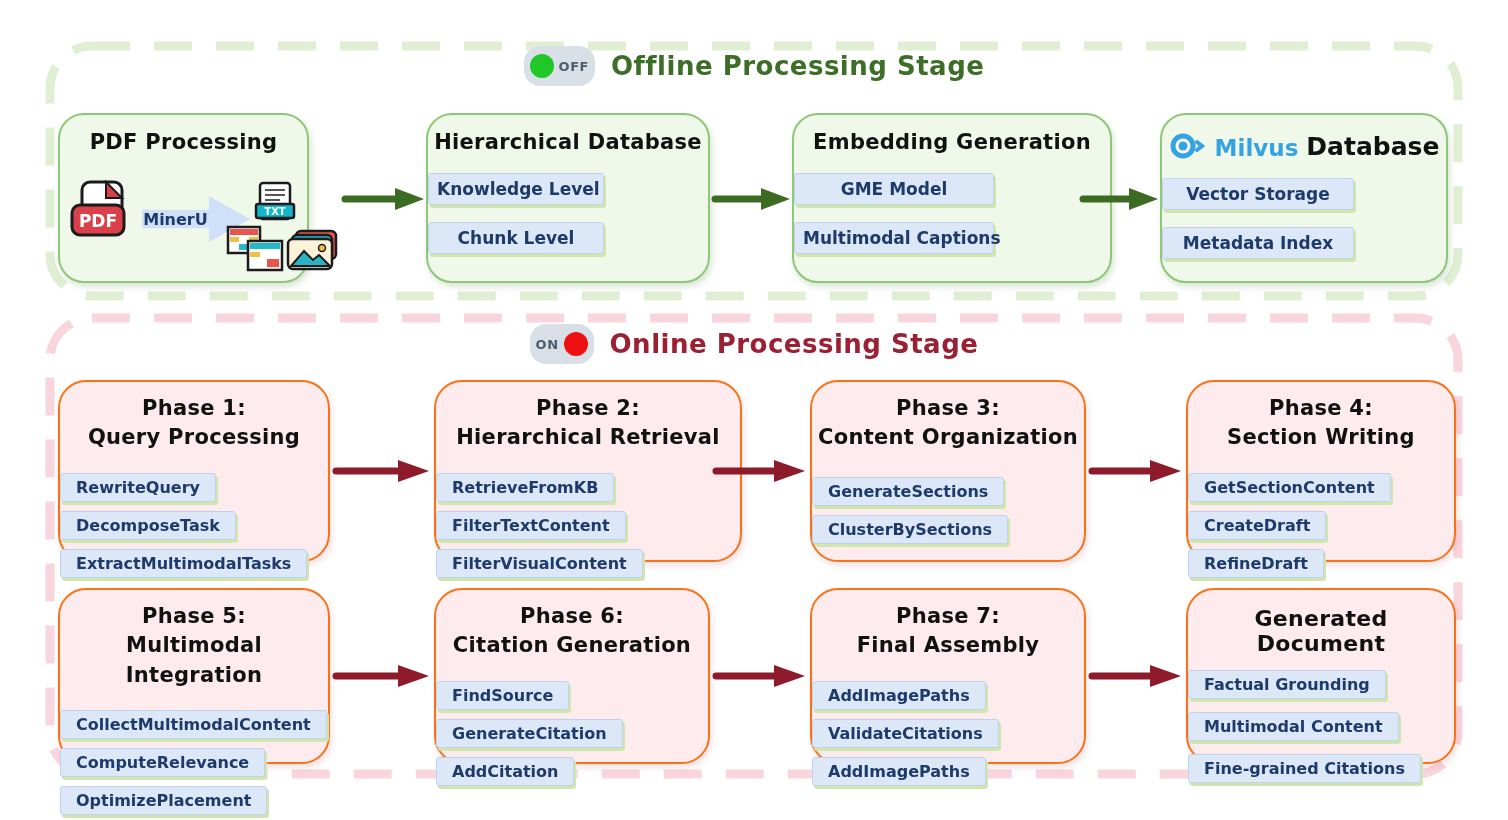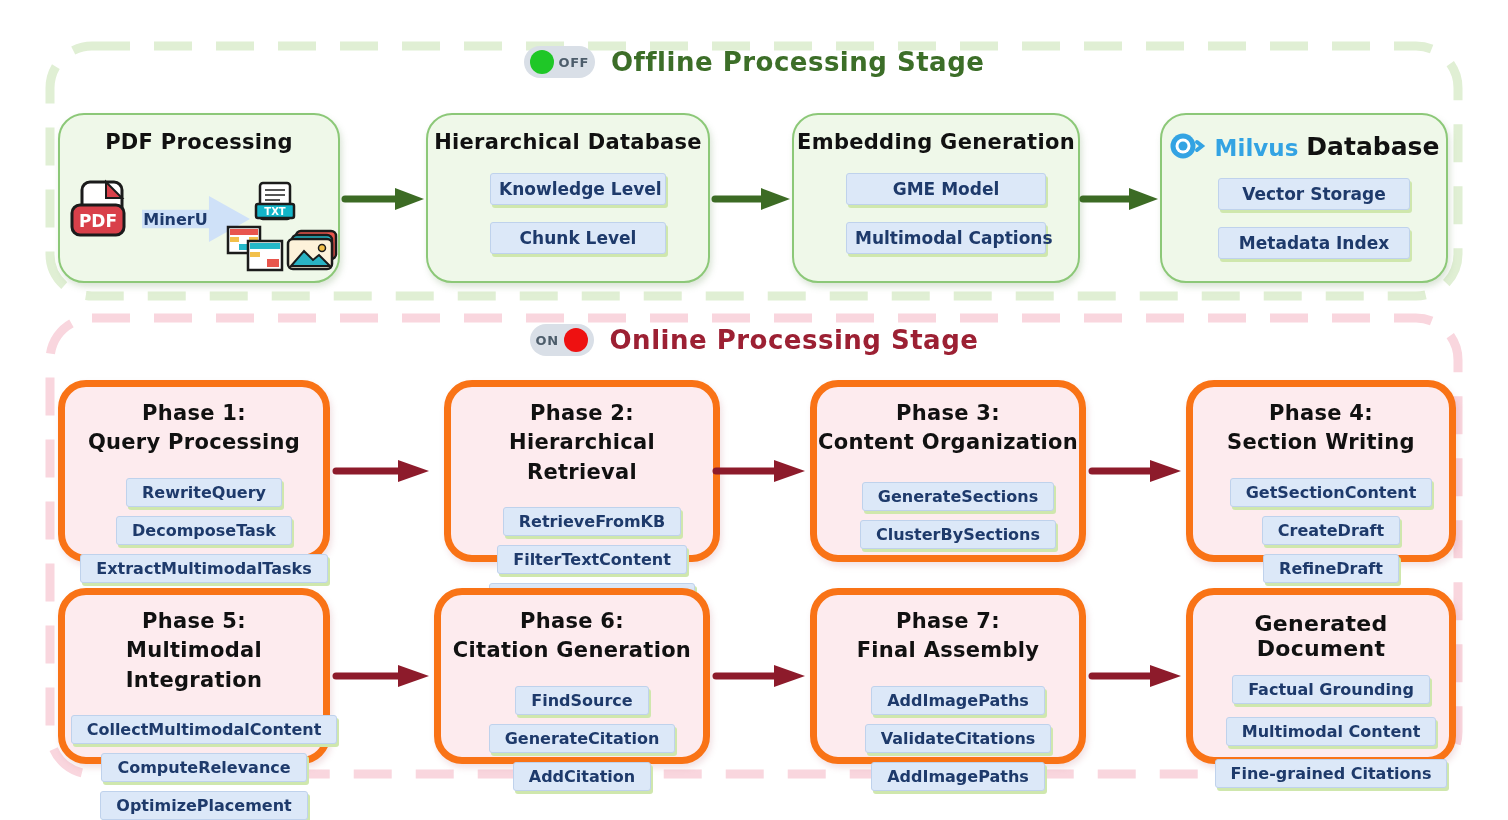--- a/index.html
+++ b/index.html
@@ -9,42 +9,42 @@
 
   .dash { position:absolute; pointer-events:none; }
 
   
   .stage-header { position:absolute; left:0; width:1508px; display:flex;
                   justify-content:center; align-items:center; gap:16px; }
   .stage-title { font-size:26px; font-weight:bold; letter-spacing:0.5px; }
   .green-text { color:#3c6e28;text-align:center; }
   .red-text   { color:#9c2033; }
 
-  .toggle { height:32px; background:#d9dfe7; border-radius:16px; display:flex;
+  .toggle { height:40px; background:#d9dfe7; border-radius:16px; display:flex;
             align-items:center; padding:12px 6px; gap:5px; cursor:pointer; }
   .toggle .tlabel { font-size:13px; font-weight:bold; color:#4d5d6b; letter-spacing:0.5px; }
   .toggle .dot { width:24px; height:24px; border-radius:50%; }
 
   
   .gbox { position:absolute; top:113px; height:170px; background:#eff8e9;
           border:2.5px solid #8cc878; border-radius:26px;
           box-shadow:2px 4px 6px rgba(110,150,95,0.25); }
   .gbox h3 { margin-top:15px; text-align:center; font-size:21px; font-weight:bold;
              color:#111; letter-spacing:0.3px; }
 
   
-  .pbox { position:absolute; background:#fdebee; border:7px solid #f97316;
+  .pbox { position:absolute; background:#fdebee; border:2px solid #f97316;
           border-radius:28px; box-shadow:2px 4px 6px rgba(190,120,130,0.22); }
   .ptitle { margin-top:12px; text-align:center; font-size:21px; font-weight:bold;
             color:#111; line-height:1.4; letter-spacing:0.3px; }
   .ptitle-single { margin-top:16px; text-align:center; font-size:22px;
                    font-weight:bold; color:#111; letter-spacing:0.3px; }
 
   
-  .pills { display:flex; flex-direction:column; align-items:center;padding-left:20px; }
+  .pills { display:flex; flex-direction:column; align-items:flex-start; }
   .gbox .pills  { margin-top:19px; gap:17px; }
   .pbox .pills  { margin-top:20px;  gap:9px;  }
   .pbox .pills.two  { margin-top:24px; }
   .pbox .pills.gdoc { margin-top:14px; gap:13px; }
   .pill { background:#dce8f8; border:1px solid #bfd2ec; color:#1e3a6b;
           font-weight:bold; font-size:16px; padding:4px 15px; border-radius:3px;
           box-shadow:2px 3px 0 #cfe7ad; text-align:center; white-space:nowrap; }
   .gbox .pill { width:var(--pw,180px); padding:5px 8px; font-size:17px; }
 
   
@@ -76,21 +76,21 @@
   </svg>
 
   <div class="stage-header" style="top:46px">
     <div class="toggle">
       <span class="dot" style="background:#1fc727"></span>
       <span class="tlabel">OFF</span>
     </div>
     <div class="stage-title green-text">Offline Processing Stage</div>
   </div>
 
-  <div class="gbox" style="left:58px;width:282px">
+  <div class="gbox" style="left:58px;width:251px">
     <h3>PDF Processing</h3>
     <div class="pdfwrap">
       <svg style="left:10px;top:24px" width="62" height="68">
         <rect x="12" y="3" width="40" height="52" rx="8" fill="#fff" stroke="#1b1b1b" stroke-width="3"></rect>
         <path d="M36 3 L52 19 L36 19 Z" fill="#d9404a" stroke="#1b1b1b" stroke-width="2"></path>
         <rect x="2" y="26" width="52" height="30" rx="8" fill="#d9404a" stroke="#1b1b1b" stroke-width="3"></rect>
         <text x="28" y="48" text-anchor="middle" font-size="17" font-weight="bold" fill="#fff">PDF</text>
       </svg>
       <div class="miner-arrow">
         <span>MinerU</span>
@@ -125,21 +125,21 @@
   </div>
 
   <div class="gbox" style="left:426px;width:284px">
     <h3>Hierarchical Database</h3>
     <div class="pills" style="--pw:176px">
       <div class="pill">Knowledge Level</div>
       <div class="pill">Chunk Level</div>
     </div>
   </div>
 
-  <div class="gbox" style="left:792px;width:288px">
+  <div class="gbox" style="left:792px;width:320px">
     <h3>Embedding Generation</h3>
     <div class="pills" style="--pw:200px">
       <div class="pill">GME Model</div>
       <div class="pill">Multimodal Captions</div>
     </div>
   </div>
 
   <div class="gbox" style="left:1160px;width:288px">
     <div class="milvus-title">
       <svg width="38" height="30">
@@ -187,21 +187,21 @@
       <div>Phase 1:</div>
       <div>Query Processing</div>
     </div>
     <div class="pills">
       <div class="pill">RewriteQuery</div>
       <div class="pill">DecomposeTask</div>
       <div class="pill">ExtractMultimodalTasks</div>
     </div>
   </div>
 
-  <div class="pbox" style="left:444px;top:380px;width:276px;height:182px">
+  <div class="pbox" style="left:434px;top:380px;width:308px;height:182px">
     <div class="ptitle">
       <div>Phase 2:</div>
       <div>Hierarchical Retrieval</div>
     </div>
     <div class="pills">
       <div class="pill">RetrieveFromKB</div>
       <div class="pill">FilterTextContent</div>
       <div class="pill">FilterVisualContent</div>
     </div>
   </div>

